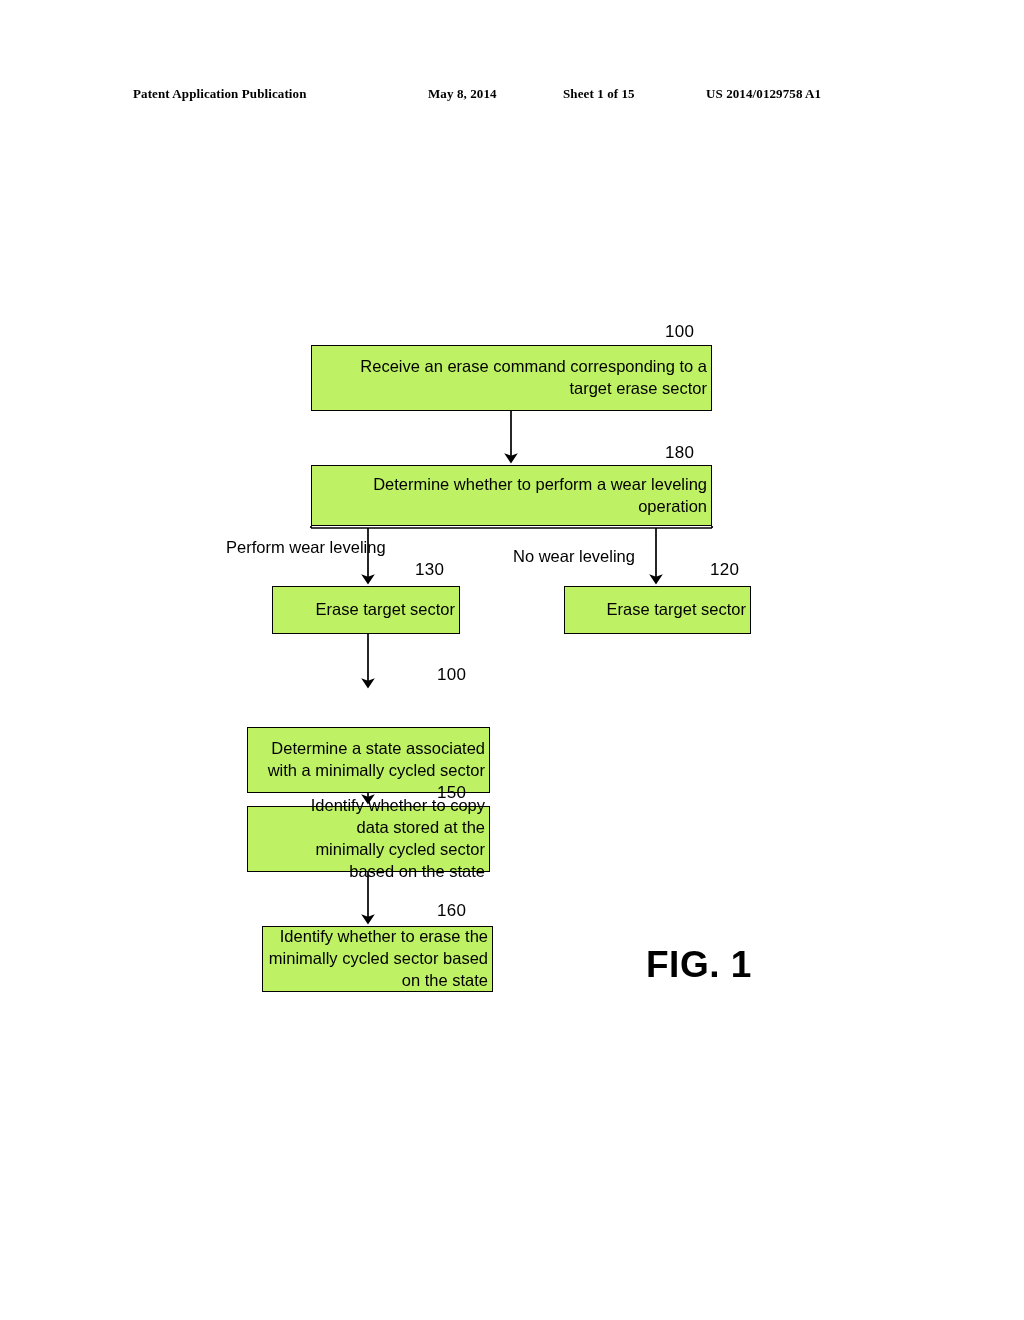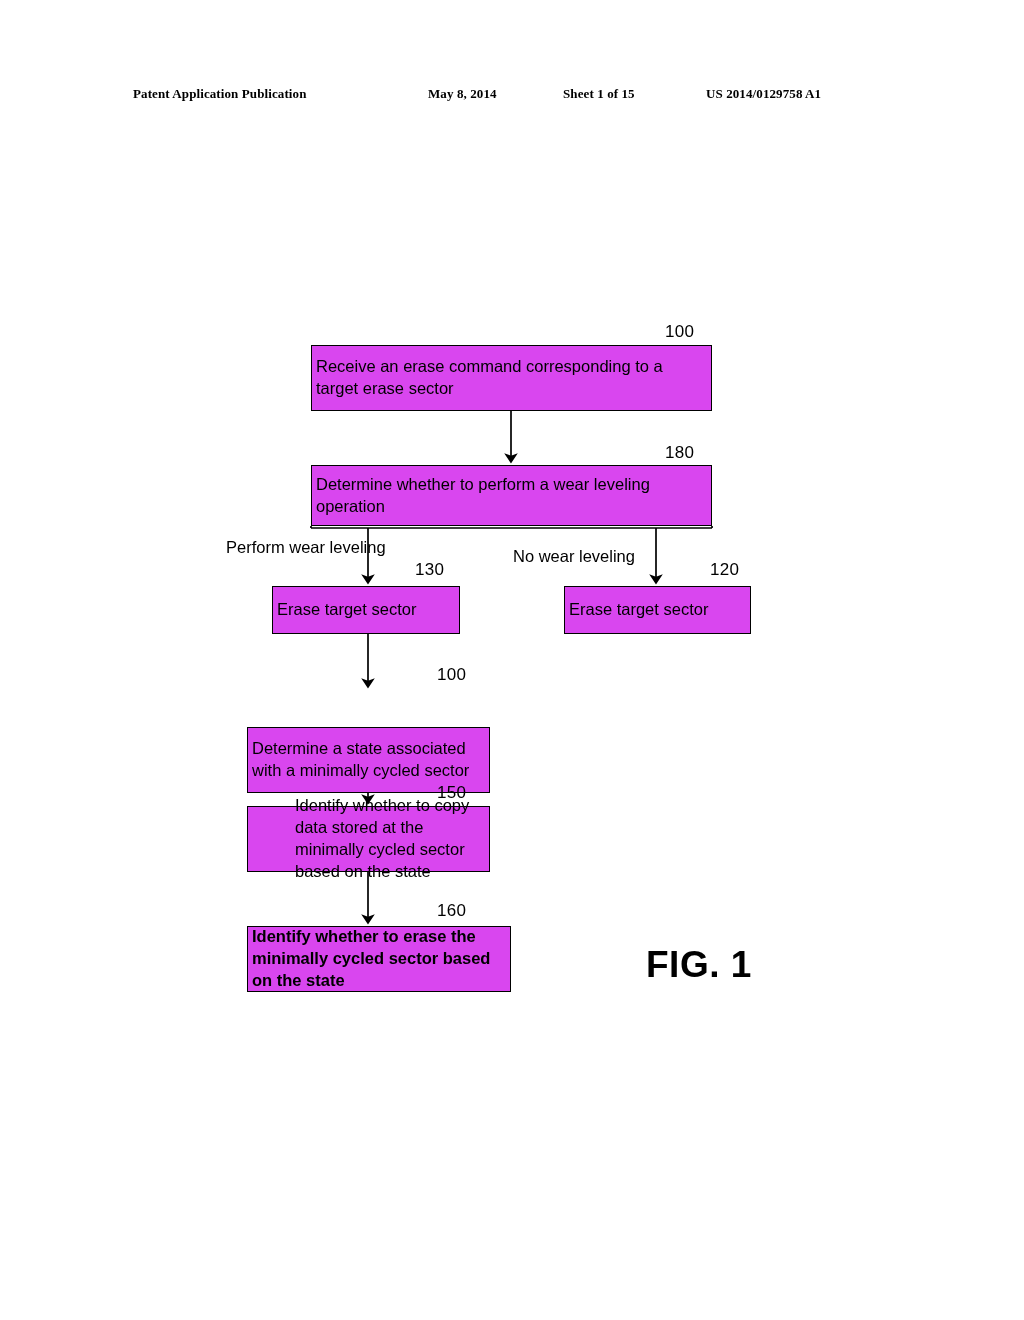--- a/index.html
+++ b/index.html
@@ -50,38 +50,38 @@
     width: 1024px;
     height: 1320px;
     overflow: visible;
   }
 
   
   .node {
     position: absolute;
     box-sizing: border-box;
     border: 1.6px solid #000000;
-    background: #d946ef;
+    background: #bef264;
     display: flex;
     align-items: center;
     justify-content: center;
-    text-align: left;
+    text-align: right;
     font-size: 16.5px;
     line-height: 1.32;
     padding: 2px 4px;
   }
   .node span { display: block; width: 100%; }
 
   #node-100 { left: 311px; top: 345px; width: 401px; height: 66px; }
   #node-110 { left: 311px; top: 465px; width: 401px; height: 61px; }
   #node-130 { left: 272px; top: 586px; width: 188px; height: 48px; }
   #node-120 { left: 564px; top: 586px; width: 187px; height: 48px; }
   #node-140 { left: 247px; top: 690px; width: 243px; height: 66px; margin-top: 37px; }
   #node-150 { left: 247px; top: 806px; width: 243px; height: 66px; padding-left: 47px; }
-  #node-160 { left: 247px; top: 926px; width: 264px; height: 66px; font-weight: bold; }
+  #node-160 { left: 262px; top: 926px; width: 231px; height: 66px; }
 
   
   .ref {
     position: absolute;
     font-size: 17px;
     font-weight: normal;
     white-space: nowrap;
     letter-spacing: 0.3px;
   }
   #ref-100 { left: 665px; top: 322px; }

